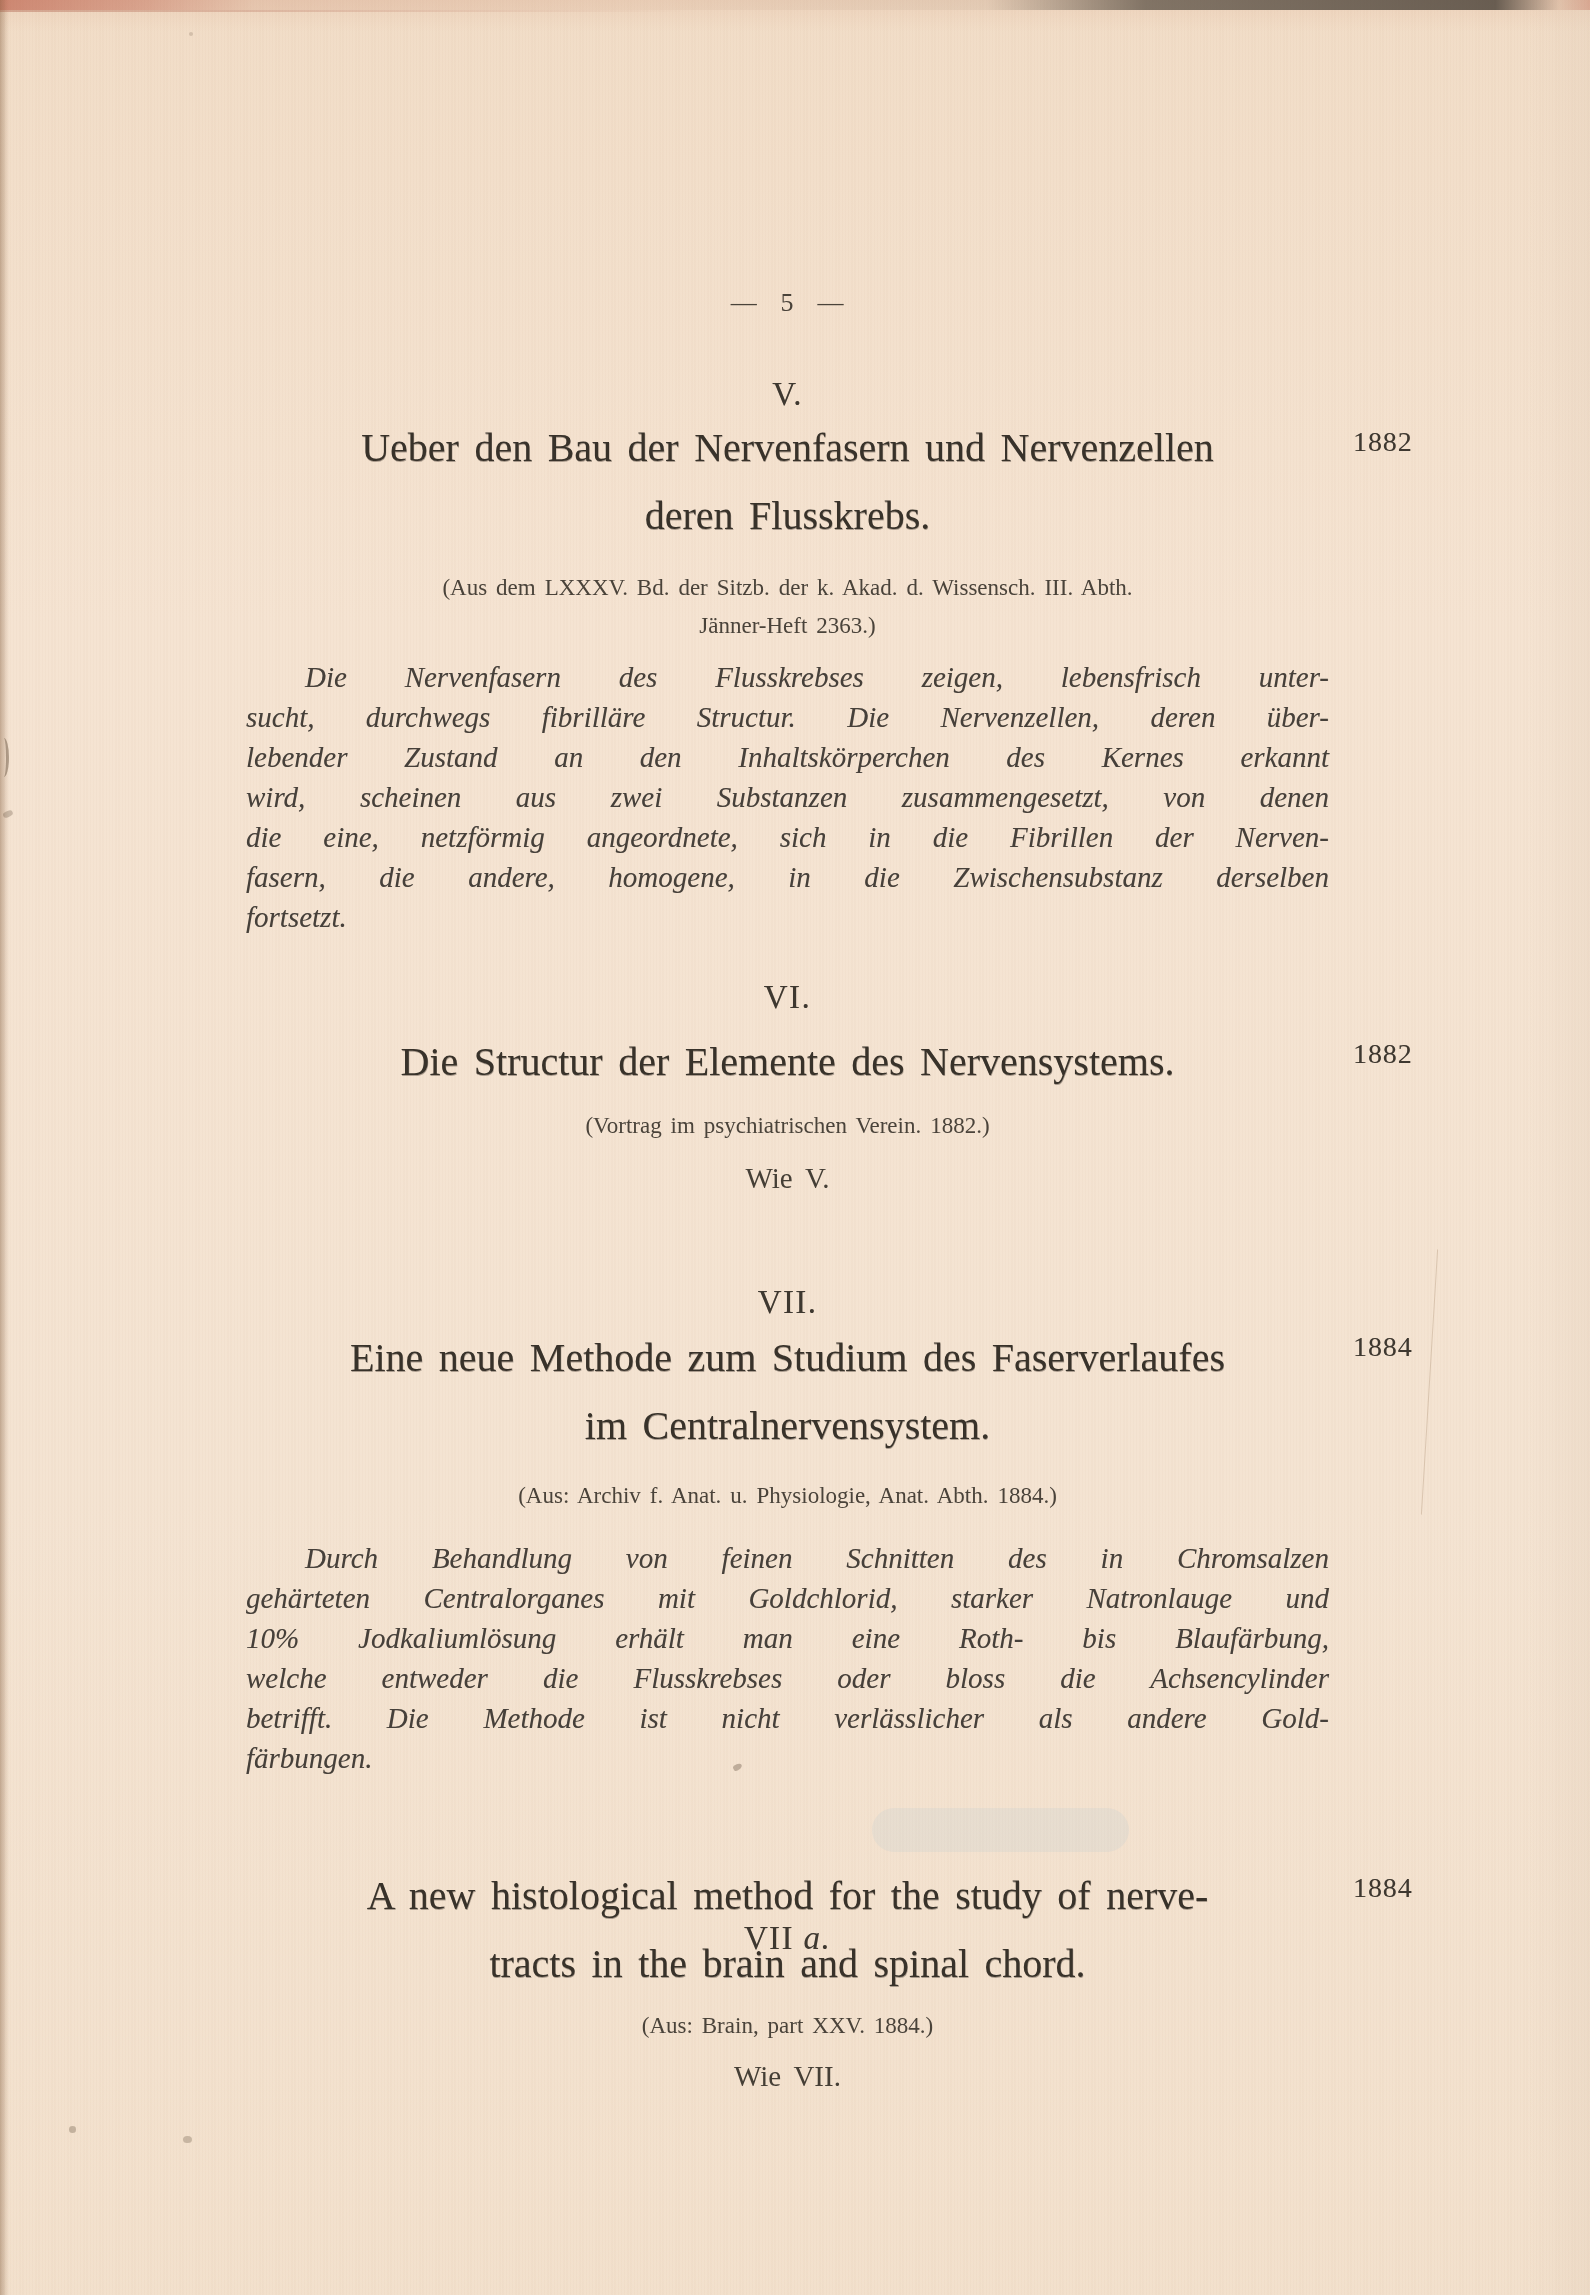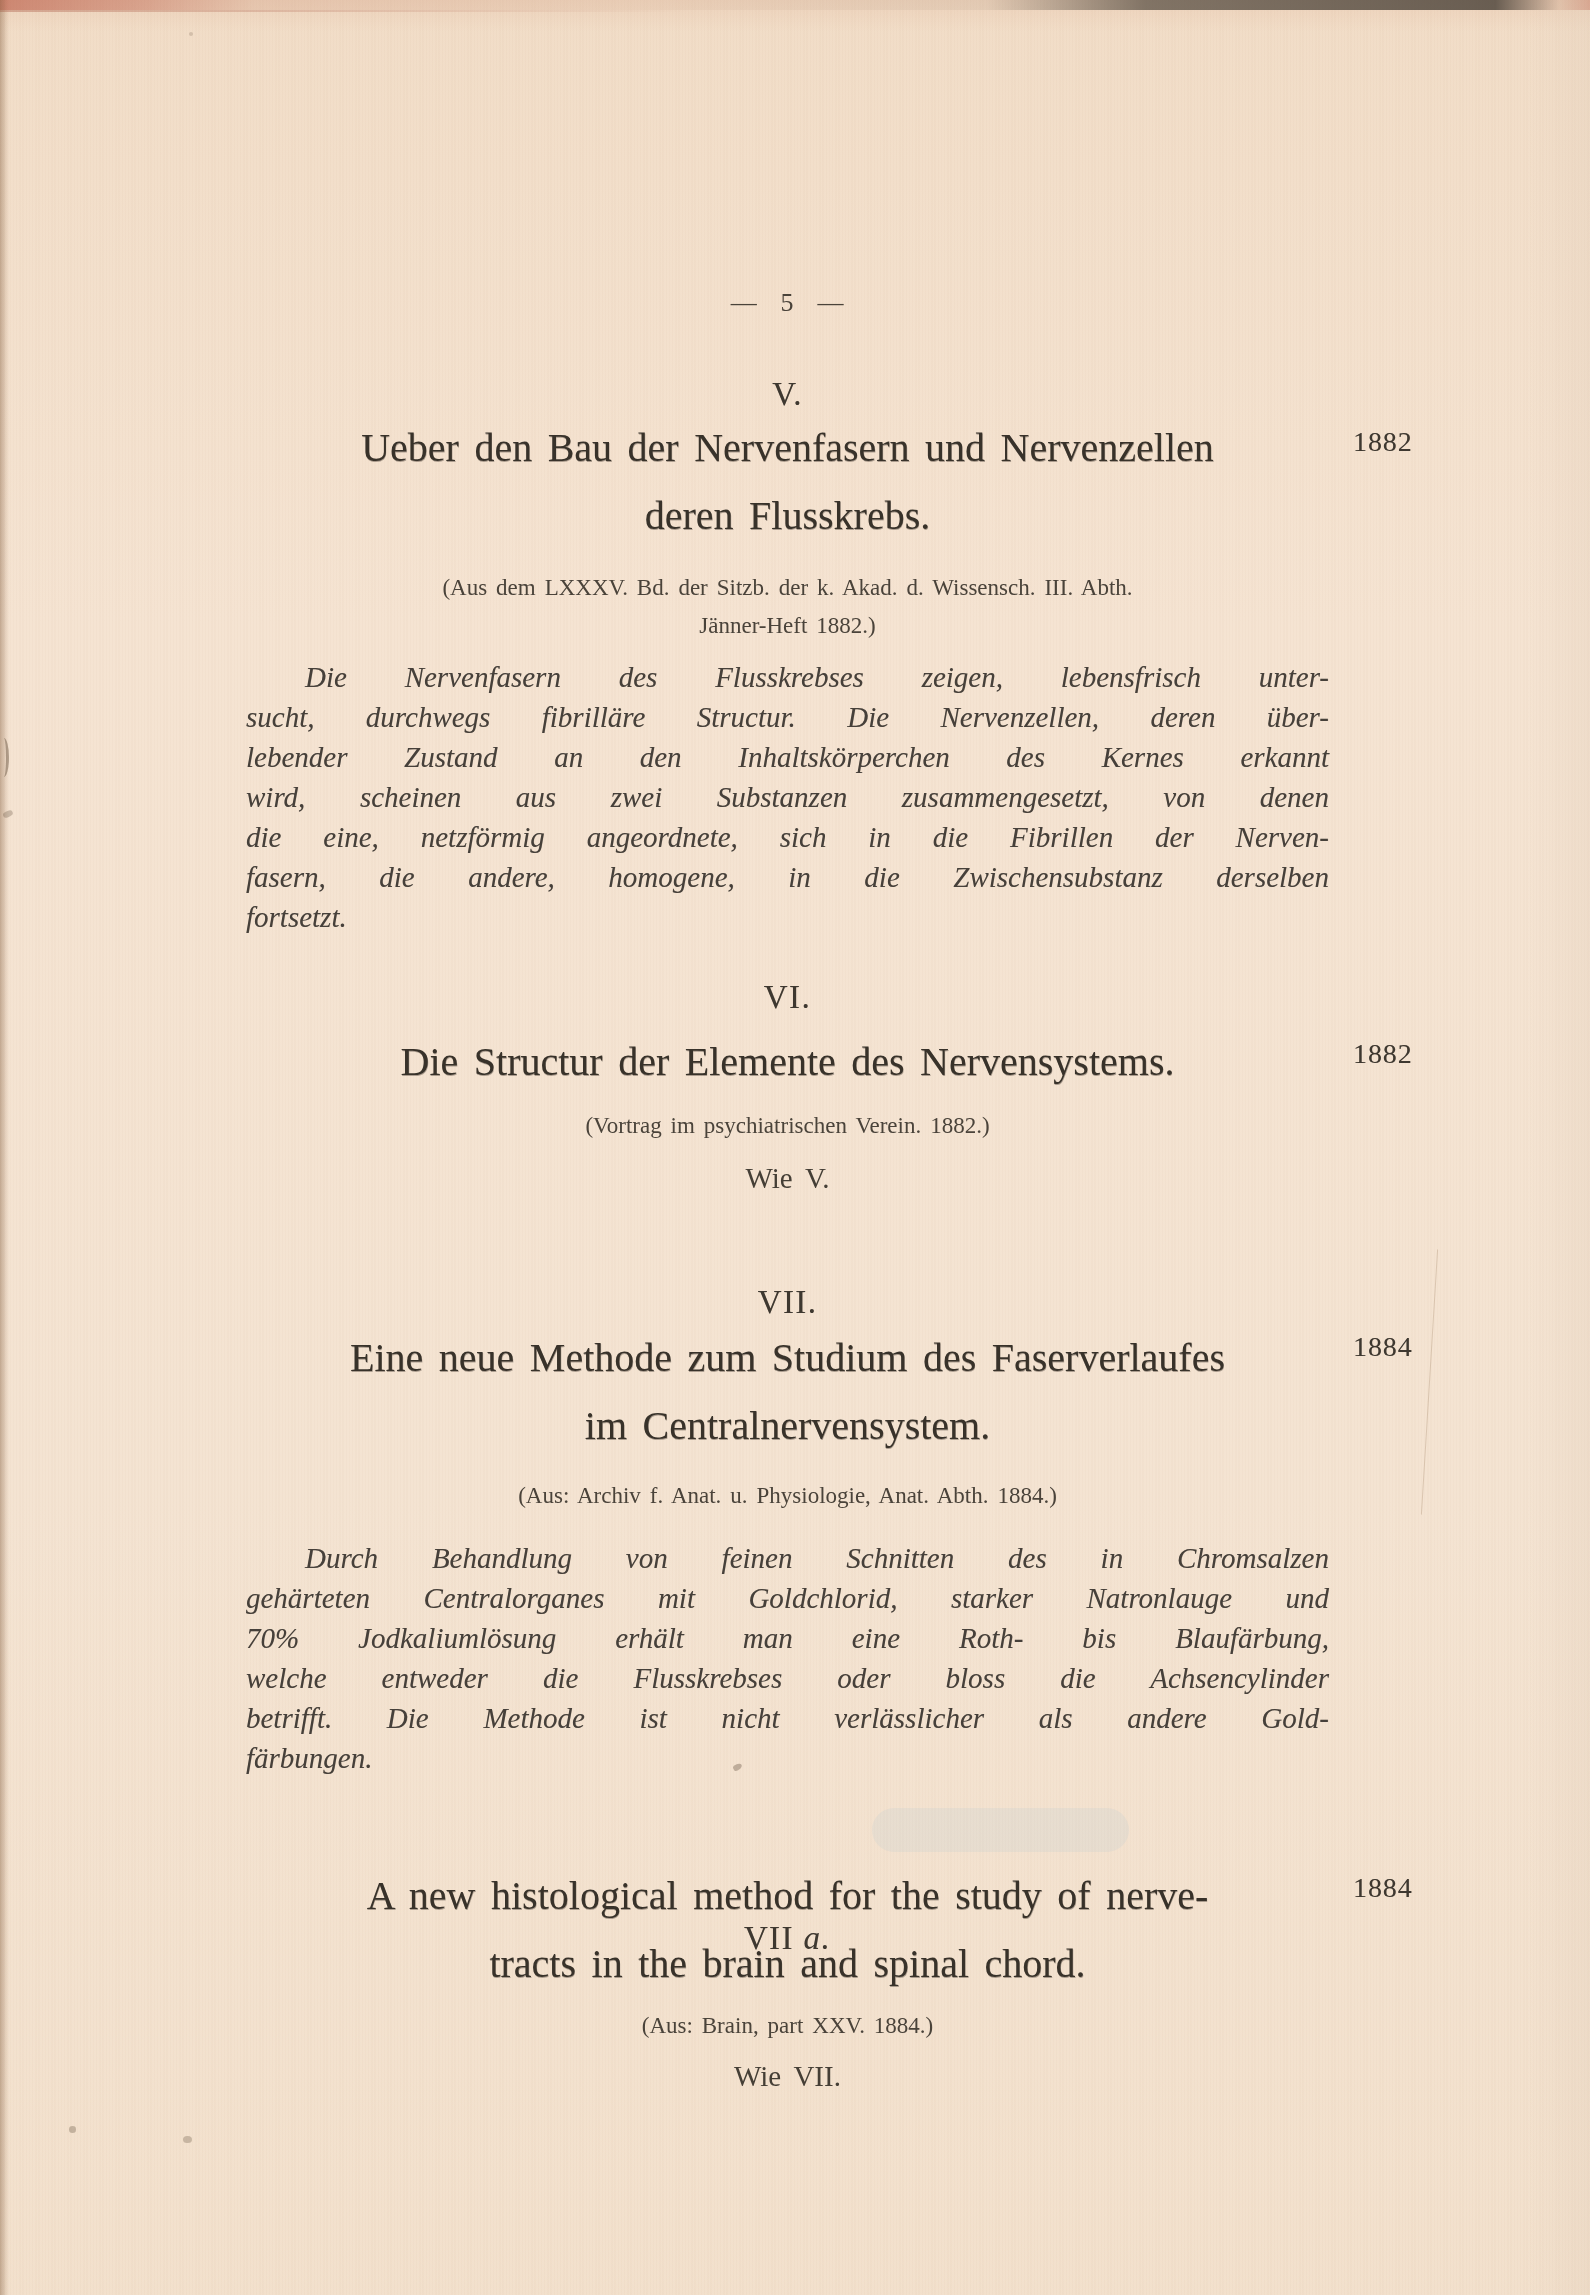--- a/index.html
+++ b/index.html
@@ -154,21 +154,21 @@
   <div class="center-col sec-num" style="top:376px">
     <span>V.</span>
   </div>
   <div class="center-col title" style="top:414px">
     <div>Ueber den Bau der Nervenfasern und Nervenzellen</div>
     <div>deren Flusskrebs.</div>
   </div>
   <div class="year" style="top:426px">1882</div>
   <div class="center-col cite" style="top:569px">
     <div>(Aus dem LXXXV. Bd. der Sitzb. der k. Akad. d. Wissensch. III. Abth.</div>
-    <div>Jänner-Heft 1882.)</div>
+    <div>Jänner-Heft 2363.)</div>
   </div>
   <div class="body-block" style="top:657px">
     <div class="ln first">Die Nervenfasern des Flusskrebses zeigen, lebensfrisch unter-</div>
     <div class="ln">sucht, durchwegs fibrilläre Structur. Die Nervenzellen, deren über-</div>
     <div class="ln">lebender Zustand an den Inhaltskörperchen des Kernes erkannt</div>
     <div class="ln">wird, scheinen aus zwei Substanzen zusammengesetzt, von denen</div>
     <div class="ln">die eine, netzförmig angeordnete, sich in die Fibrillen der Nerven-</div>
     <div class="ln">fasern, die andere, homogene, in die Zwischensubstanz derselben</div>
     <div class="ln last">fortsetzt.</div>
   </div>
@@ -192,21 +192,21 @@
     <div>Eine neue Methode zum Studium des Faserverlaufes</div>
     <div>im Centralnervensystem.</div>
   </div>
   <div class="year" style="top:1331px">1884</div>
   <div class="center-col cite" style="top:1477px">
     <div>(Aus: Archiv f. Anat. u. Physiologie, Anat. Abth. 1884.)</div>
   </div>
   <div class="body-block" style="top:1538px">
     <div class="ln first">Durch Behandlung von feinen Schnitten des in Chromsalzen</div>
     <div class="ln">gehärteten Centralorganes mit Goldchlorid, starker Natronlauge und</div>
-    <div class="ln">70% Jodkaliumlösung erhält man eine Roth- bis Blaufärbung,</div>
+    <div class="ln">10% Jodkaliumlösung erhält man eine Roth- bis Blaufärbung,</div>
     <div class="ln">welche entweder die Flusskrebses oder bloss die Achsencylinder</div>
     <div class="ln">betrifft. Die Methode ist nicht verlässlicher als andere Gold-</div>
     <div class="ln last">färbungen.</div>
   </div>
 
   <div class="center-col sec-num" style="top:1920px">
     <span>VII</span><span class="it">&nbsp;</span><span class="it">a.</span>
   </div>
   <div class="center-col title" style="top:1862px">
     <div>A new histological method for the study of nerve-</div>

